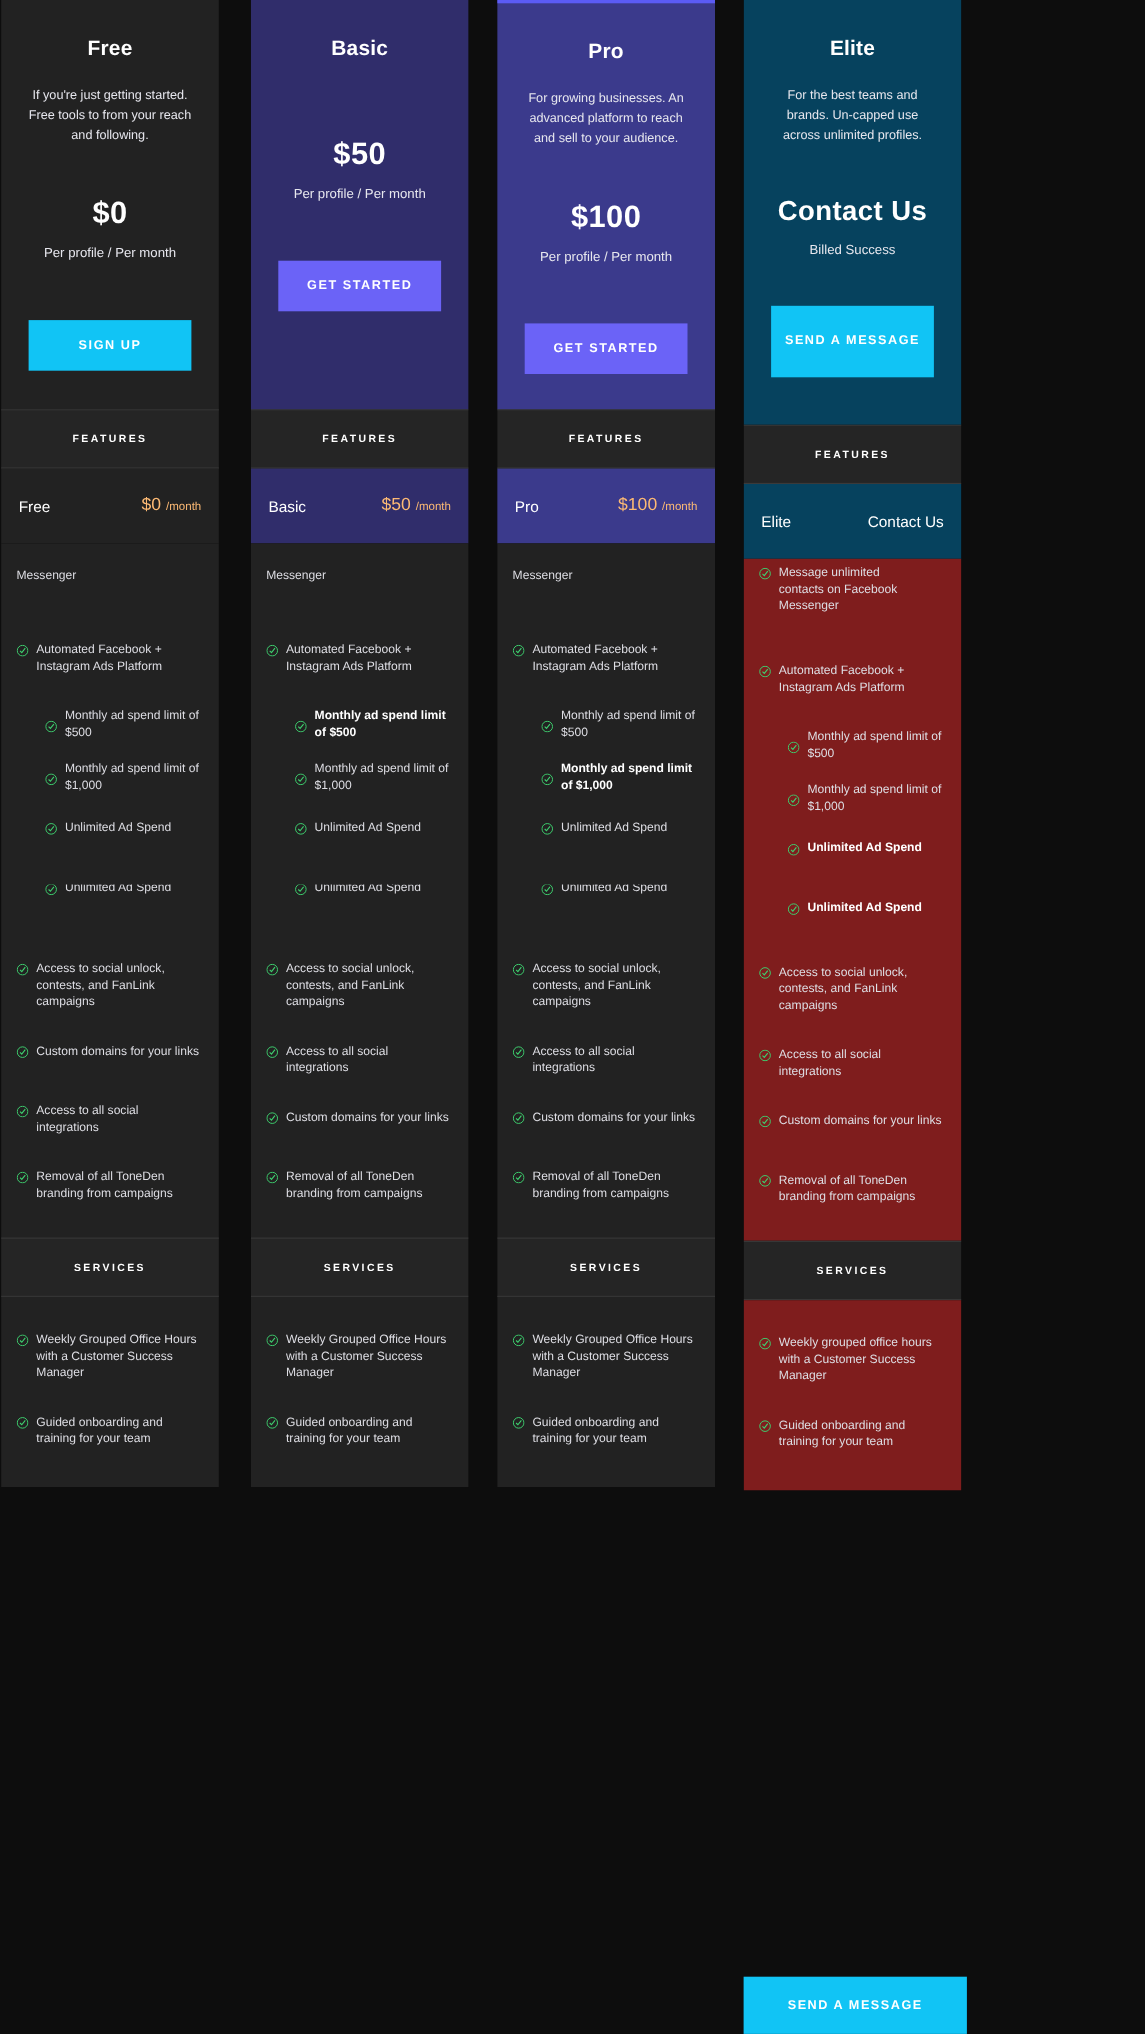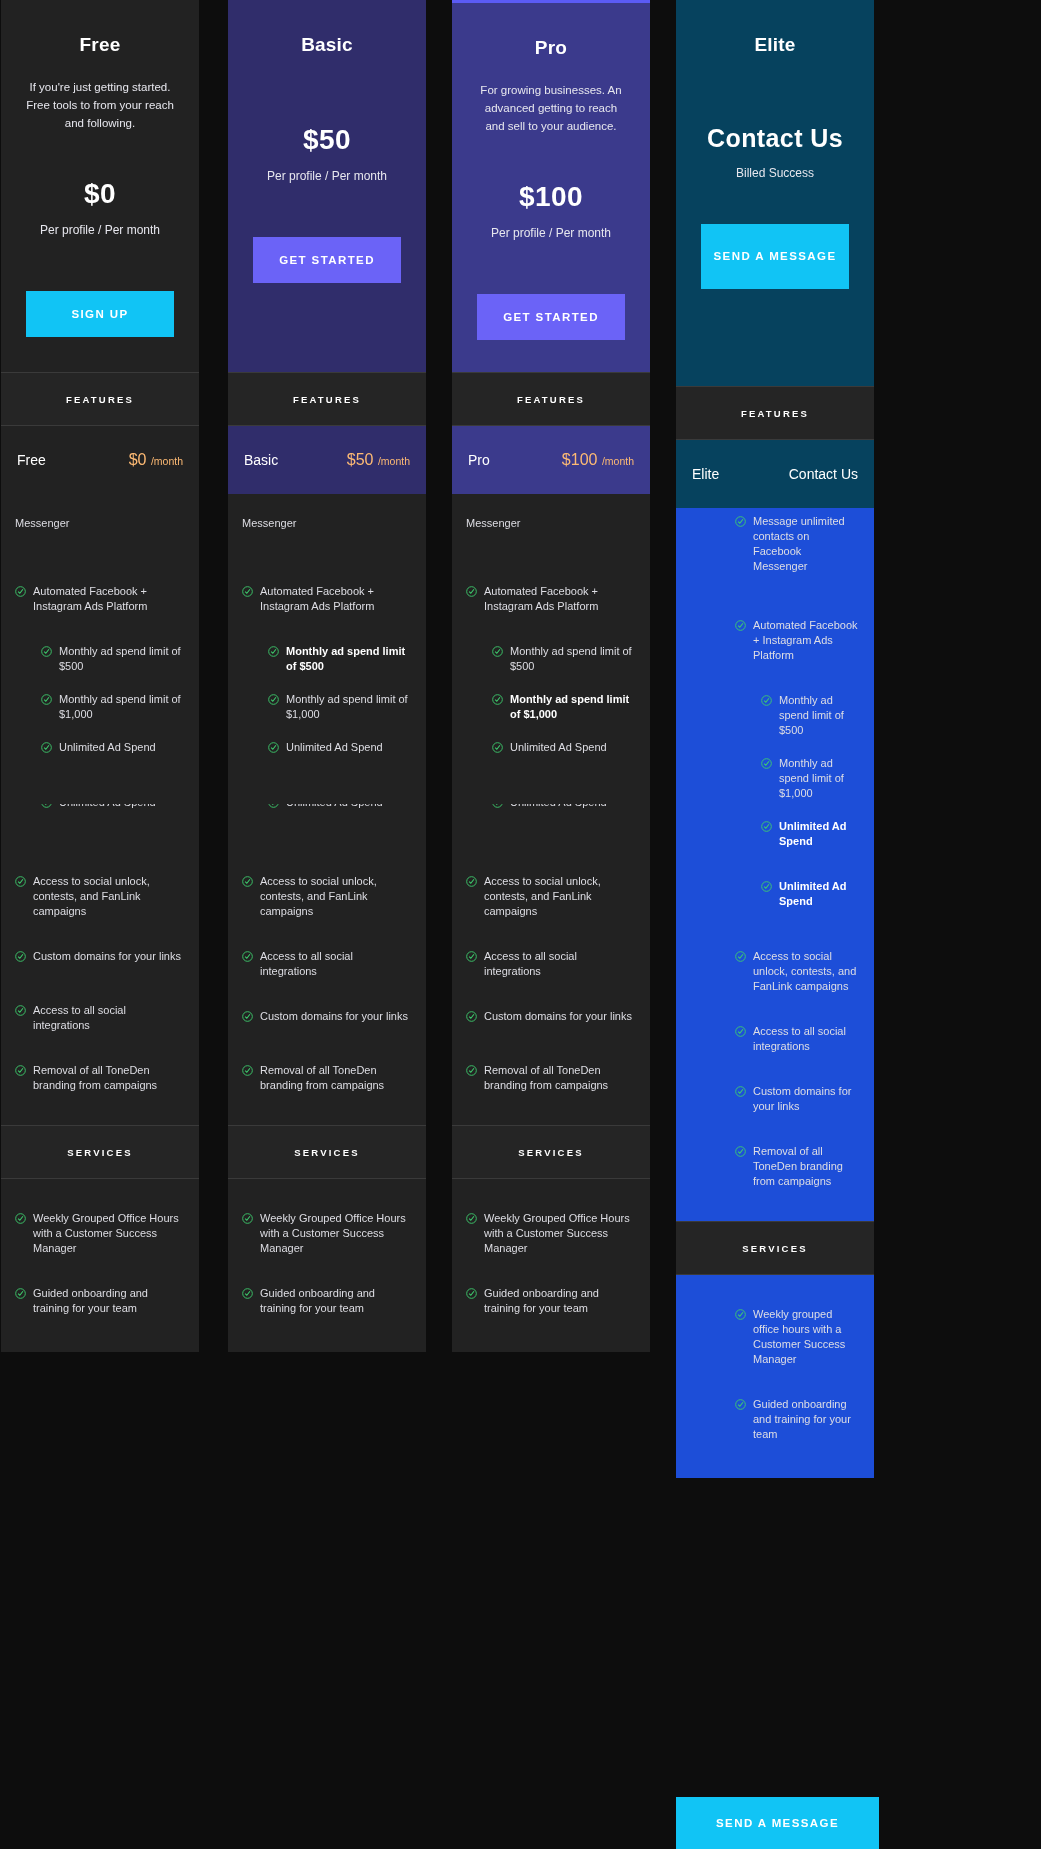--- a/index.html
+++ b/index.html
@@ -122,35 +122,35 @@
   .sb-price-wrap { color: #fdba74; margin-left: 44px; }
   .sb-price { font-size: 16px; }
   .sb-per { font-size: 10.5px; }
   .sb-contact { font-size: 14px; color: #ffffff; }
 
   
   .flist {
     background: #222222;
     padding: 0 0 10px 0;
   }
-  .flist-elite { background: #1d4ed8; padding-left: 45px; }
+  .flist-elite { background: #7f1d1d; }
   .fitem {
     display: flex;
     align-items: flex-start;
     gap: 7px;
     padding: 0 14px;
     min-height: 24px;
   }
   .fitem .txt {
     font-size: 11px;
     line-height: 15px;
     color: #dedee4;
   }
   .fitem.bold .txt { font-weight: bold; color: #ffffff; }
-  .fitem.indent { padding-left: 40px; }
+  .fitem.indent { padding-left: 40px; align-items: center; }
   .chk {
     flex: 0 0 auto;
     width: 11px;
     height: 11px;
     margin-top: 2px;
   }
   .chk svg { display: block; }
 
   .spacer-sm { height: 18px; }
   .spacer-md { height: 30px; }
@@ -491,21 +491,21 @@
           </span>
         <span class="txt">Guided onboarding and training for your team</span>
       </div>
       <div style="height:26px"></div>
     </div>
   </div>
 
   <div class="col" id="col-pro">
     <div class="card-head head-pro">
       <div class="plan-name">Pro</div>
-      <div class="plan-desc">For growing businesses. An advanced getting to reach and sell to your audience.</div>
+      <div class="plan-desc">For growing businesses. An advanced platform to reach and sell to your audience.</div>
       <div style="height:46px"></div>
       <div class="plan-price">$100</div>
       <div class="plan-period">Per profile / Per month</div>
       <div style="height:38px"></div>
       <button class="cta cta-pro">GET STARTED</button>
     </div>
     <div class="section-row">
       <span class="section-label">FEATURES</span>
     </div>
     <div class="sticky-bar sb-pro">
@@ -642,20 +642,21 @@
           </span>
         <span class="txt">Guided onboarding and training for your team</span>
       </div>
       <div style="height:26px"></div>
     </div>
   </div>
 
   <div class="col" id="col-elite">
     <div class="card-head head-elite">
       <div class="plan-name">Elite</div>
+      <div class="plan-desc">For the best teams and brands. Un-capped use across unlimited profiles.</div>
       <div style="height:46px"></div>
       <div class="plan-price contact">Contact Us</div>
       <div class="plan-period">Billed Success</div>
       <div style="height:28px"></div>
       <button class="cta cta-elite">SEND A MESSAGE</button>
     </div>
     <div class="section-row">
       <span class="section-label">FEATURES</span>
     </div>
     <div class="sticky-bar sb-elite">

